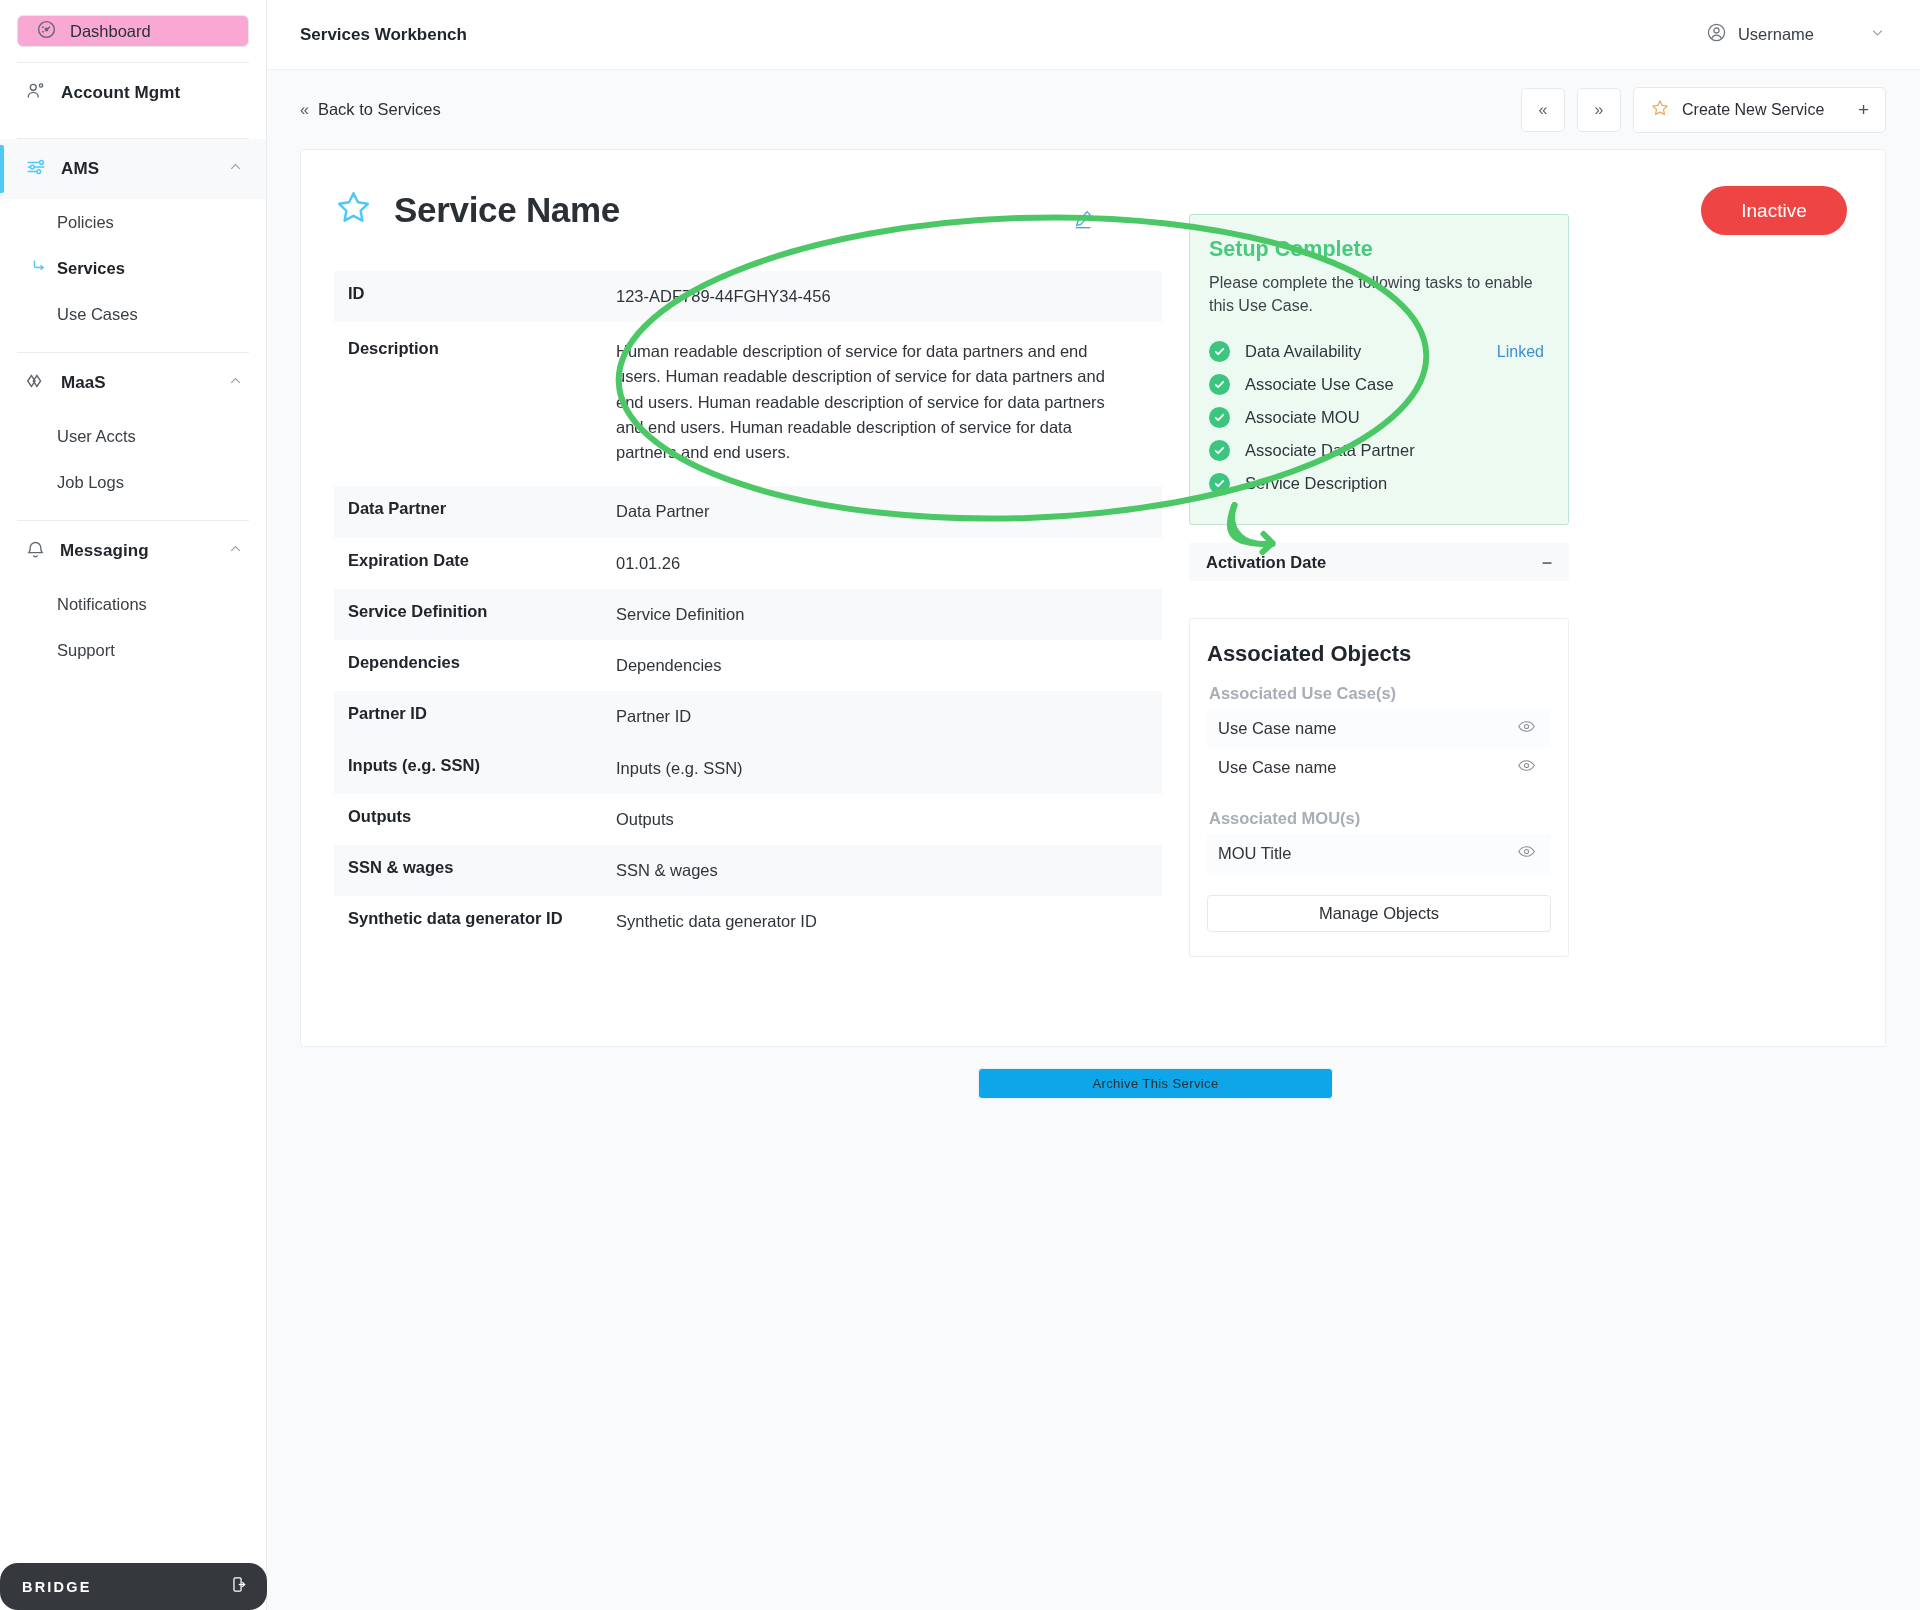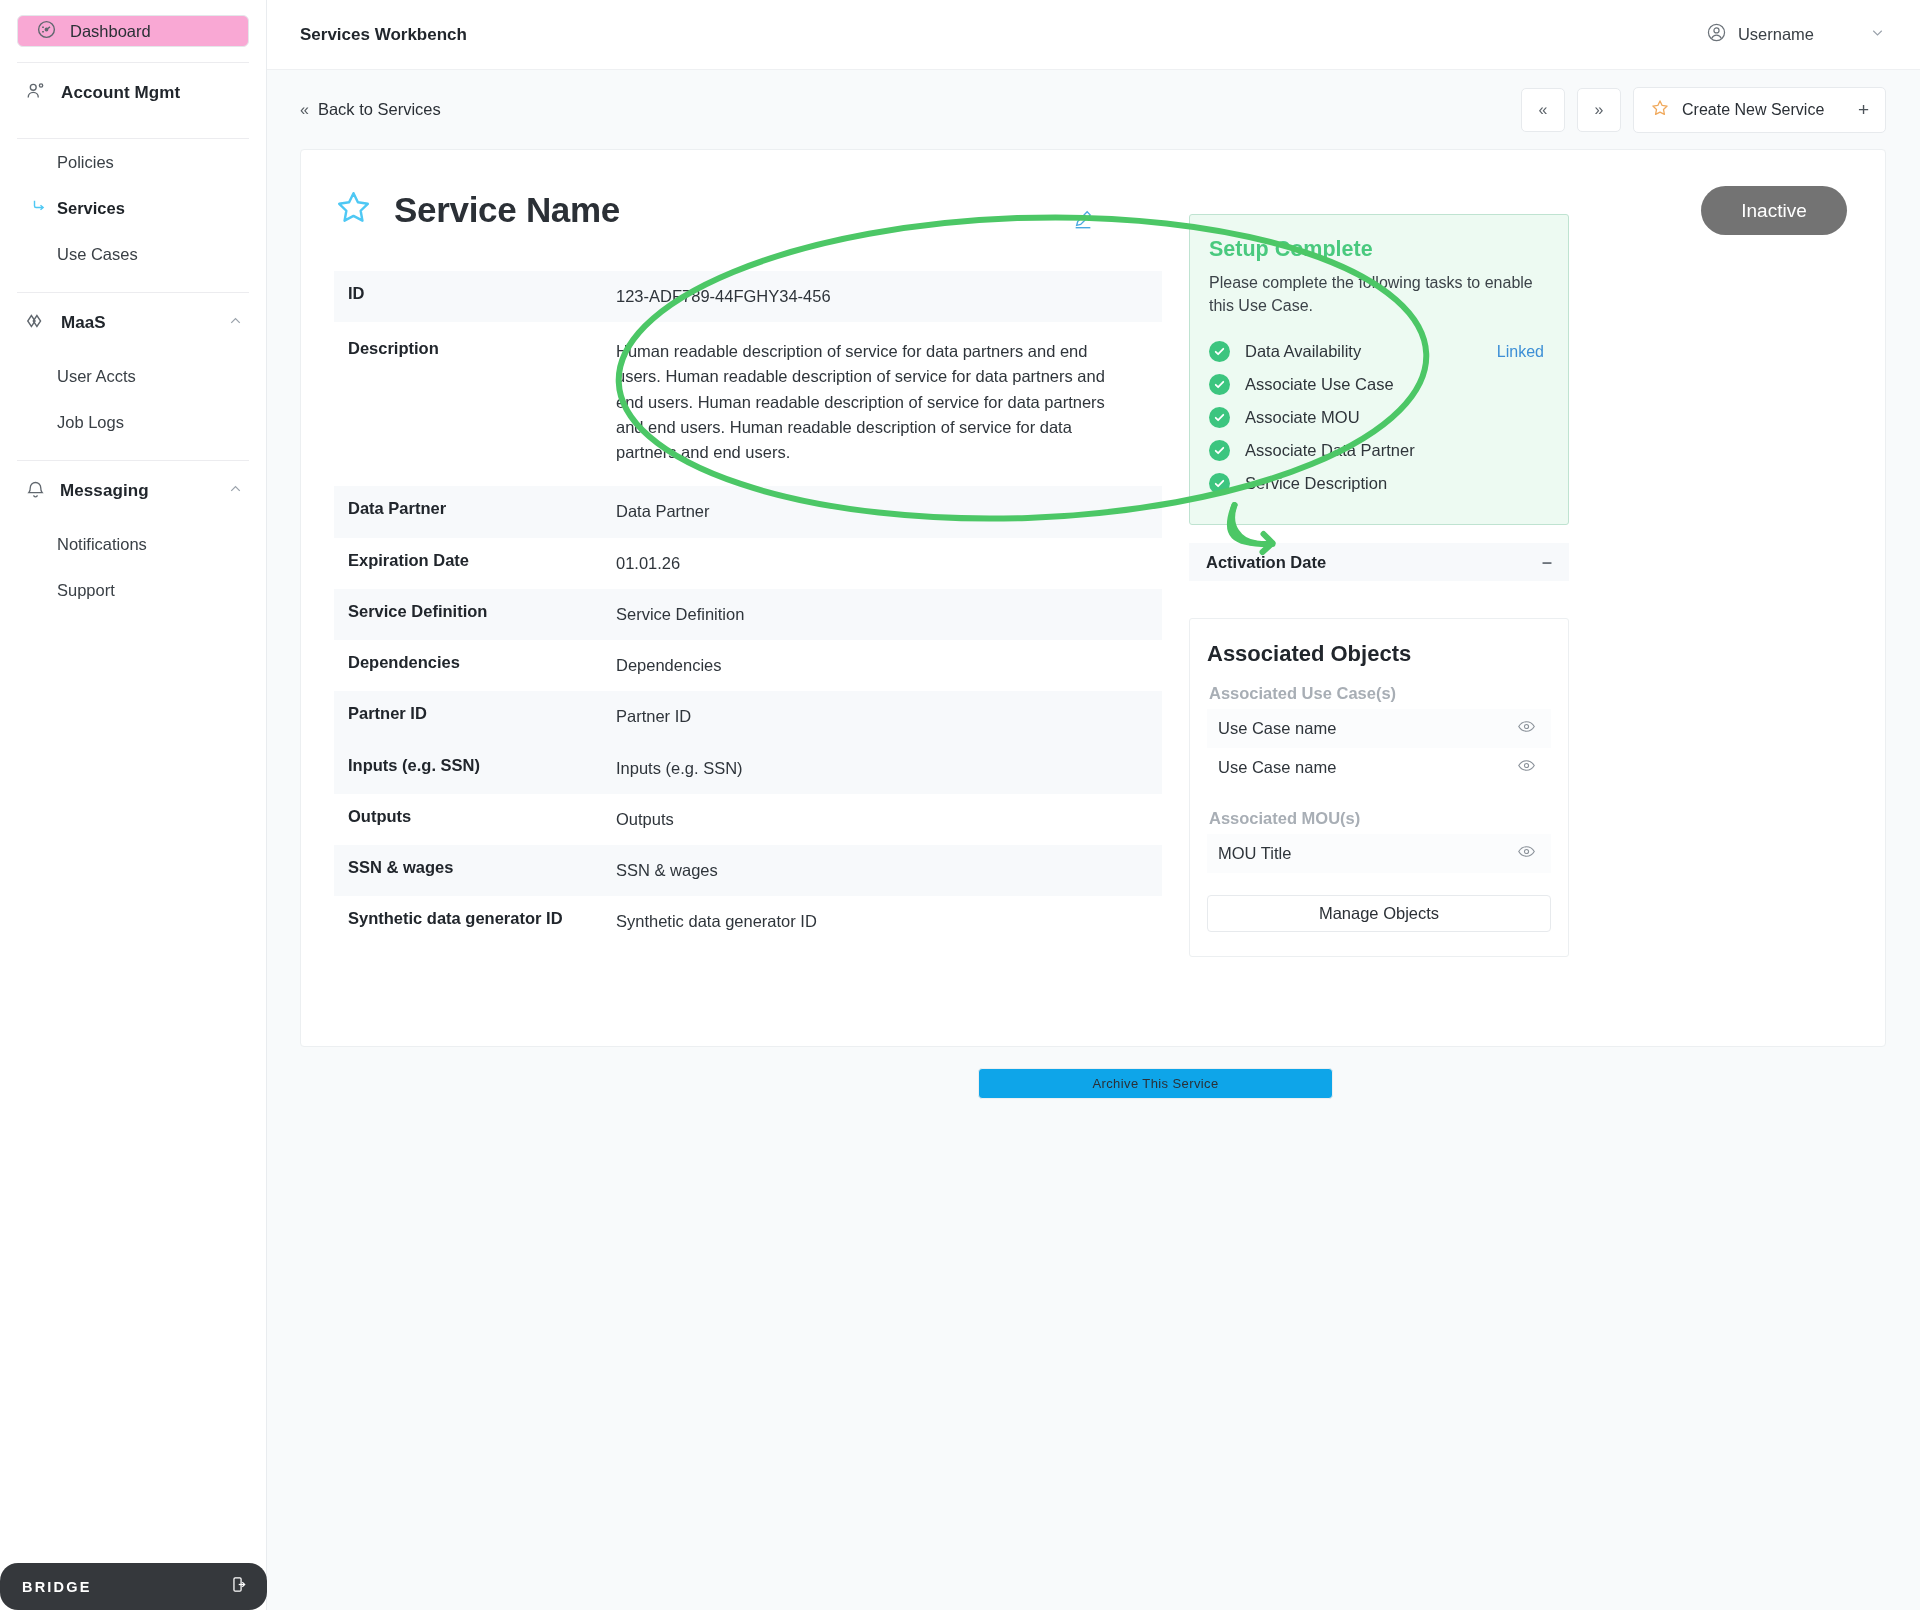--- a/index.html
+++ b/index.html
@@ -91,21 +91,21 @@
     margin: 0 34px 0 33px; background: #fff; border: 1px solid #eceff1;
     border-radius: 4px; height: 898px; position: relative;
     padding: 30px 38px 0 33px;
   }
   .card-head { display: flex; align-items: flex-start; }
   .svc-title-wrap { display: flex; align-items: center; gap: 21px; margin-top: 8px; }
   .svc-title { font-size: 35px; font-weight: 700; color: #2b3036; letter-spacing: -.3px;}
   .edit-icon { margin-left: 452px; margin-top: 28px; cursor: pointer; }
   .status-pill {
     margin-left: auto; margin-top: 6px;
-    width: 146px; height: 49px; background: #737373; border-radius: 26px;
+    width: 146px; height: 49px; background: #ef4444; border-radius: 26px;
     display: flex; align-items: center; justify-content: center;
     color: #fff; font-size: 19px; cursor: pointer;
   }
 
   
   .details { width: 828px; margin-top: 36px; }
   .drow { display: flex; padding: 13px 14px 13px 14px; }
   .drow.alt { background: #f7f9fb; }
   .dkey { width: 268px; flex: 0 0 268px; font-size: 16.5px; font-weight: 700; color: #21262c; }
   .dval { font-size: 16.5px; color: #2f353b; line-height: 1.53; }
@@ -194,20 +194,36 @@
           <circle cx="9" cy="8" r="3.2"></circle>
             <path d="M3.5 19c0-3.3 2.5-5.5 5.5-5.5s5.5 2.2 5.5 5.5"></path>
           <circle cx="17.5" cy="6" r="1.8"></circle>
         </svg>
       </span>
       <span class="g-lbl">Account Mgmt</span>
     </div>
 
     <div class="sb-divider"></div>
 
+    <div class="sb-group-head active">
+      <span>
+        <svg width="22" height="22" viewBox="0 0 24 24" fill="none" stroke="#4ec8f4" stroke-width="1.6">
+          <path d="M3 7h14M3 12h18M3 17h11"></path>
+          <circle cx="18" cy="7" r="2" fill="#fff"></circle>
+            <circle cx="8" cy="12" r="2" fill="#fff"></circle>
+            <circle cx="15" cy="17" r="2" fill="#fff"></circle>
+        </svg>
+      </span>
+      <span class="g-lbl">AMS</span>
+      <span class="chev">
+        <svg width="17" height="17" viewBox="0 0 24 24" fill="none" stroke="#9aa2ab" stroke-width="1.8">
+            <path d="M6 14l6-6 6 6"></path>
+          </svg>
+      </span>
+    </div>
     <div class="sb-sub">
       <span>Policies</span>
     </div>
     <div class="sb-sub current">
       <span class="arrow-ind">
         <svg width="18" height="18" viewBox="0 0 24 24" fill="none" stroke="#4ec8f4" stroke-width="1.9">
             <path d="M6 5v7a2 2 0 002 2h9"></path>
             <path d="M14 11l3.5 3-3.5 3"></path>
           </svg>
       </span>

